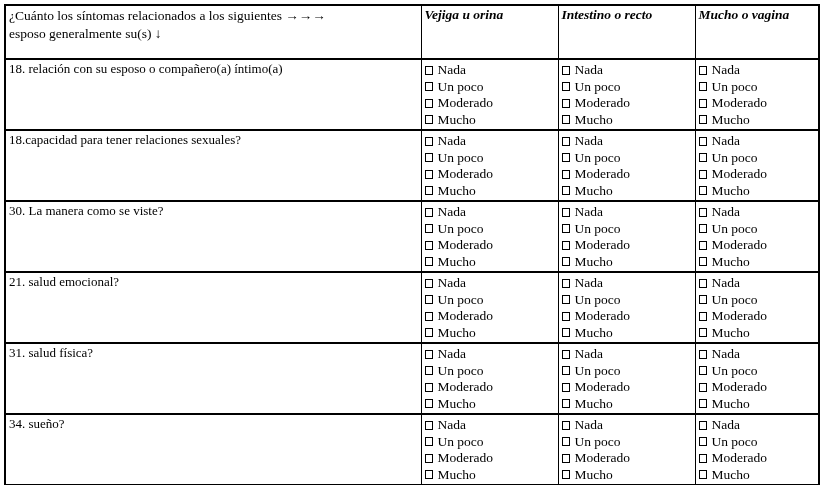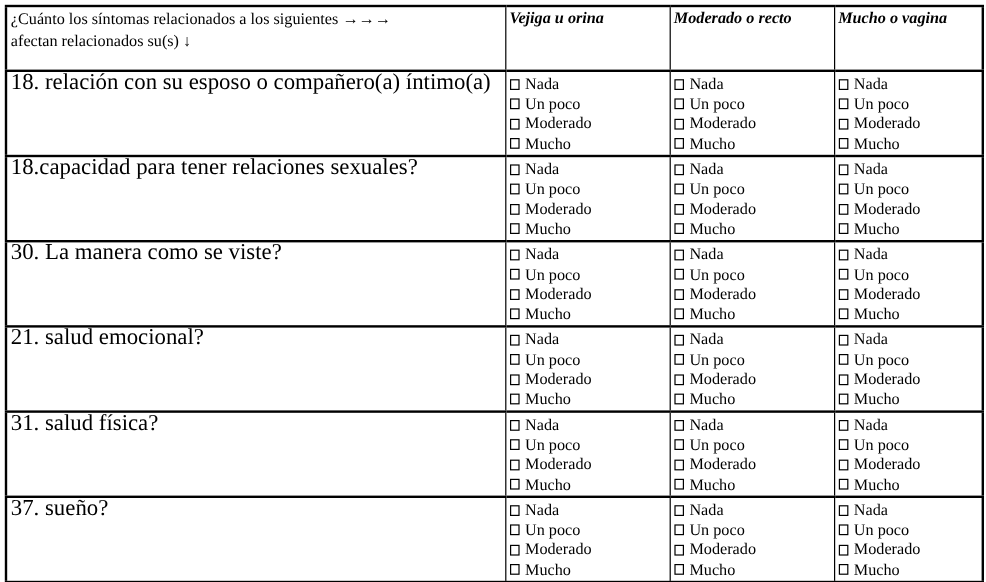--- a/index.html
+++ b/index.html
@@ -41,21 +41,21 @@
     line-height: 18px;
   }
   .chead {
     font-weight: bold;
     font-size: 13.5px;
     line-height: 16px;
     padding-top: 3px;
     font-style: italic;
   }
   td.qcell {
-    font-size: 19px;
+    font-size: 13px;
     line-height: 16px;
   }
   td.acell {
     font-size: 13.5px;
     padding-top: 2px;
     margin-left: 35px;
   }
   .opt {
     display: flex;
     align-items: center;
@@ -82,24 +82,24 @@
     <colgroup>
       <col style="width:416px">
       <col style="width:137px">
       <col style="width:137px">
       <col>
     </colgroup>
     <thead>
       <tr class="head">
         <th class="qhead">
           <div>¿Cuánto los síntomas relacionados a los siguientes →→→</div>
-          <div>afectan relacionados su(s) ↓</div>
+          <div>esposo generalmente su(s) ↓</div>
         </th>
         <th class="chead">Vejiga u orina</th>
-        <th class="chead">Moderado o recto</th>
+        <th class="chead">Intestino o recto</th>
         <th class="chead">Mucho o vagina</th>
       </tr>
     </thead>
     <tbody>
         <tr>
           <td class="qcell">18. relación con su esposo o compañero(a) íntimo(a)</td>
           <td class="acell">
             <div class="opt">
               <span class="box"></span>
               <span class="lbl">Nada</span>
@@ -376,21 +376,21 @@
               <span class="box"></span>
               <span class="lbl">Moderado</span>
             </div>
             <div class="opt">
               <span class="box"></span>
               <span class="lbl">Mucho</span>
             </div>
           </td>
         </tr>
         <tr>
-          <td class="qcell">37. sueño?</td>
+          <td class="qcell">34. sueño?</td>
           <td class="acell">
             <div class="opt">
               <span class="box"></span>
               <span class="lbl">Nada</span>
             </div>
             <div class="opt">
               <span class="box"></span>
               <span class="lbl">Un poco</span>
             </div>
             <div class="opt">

